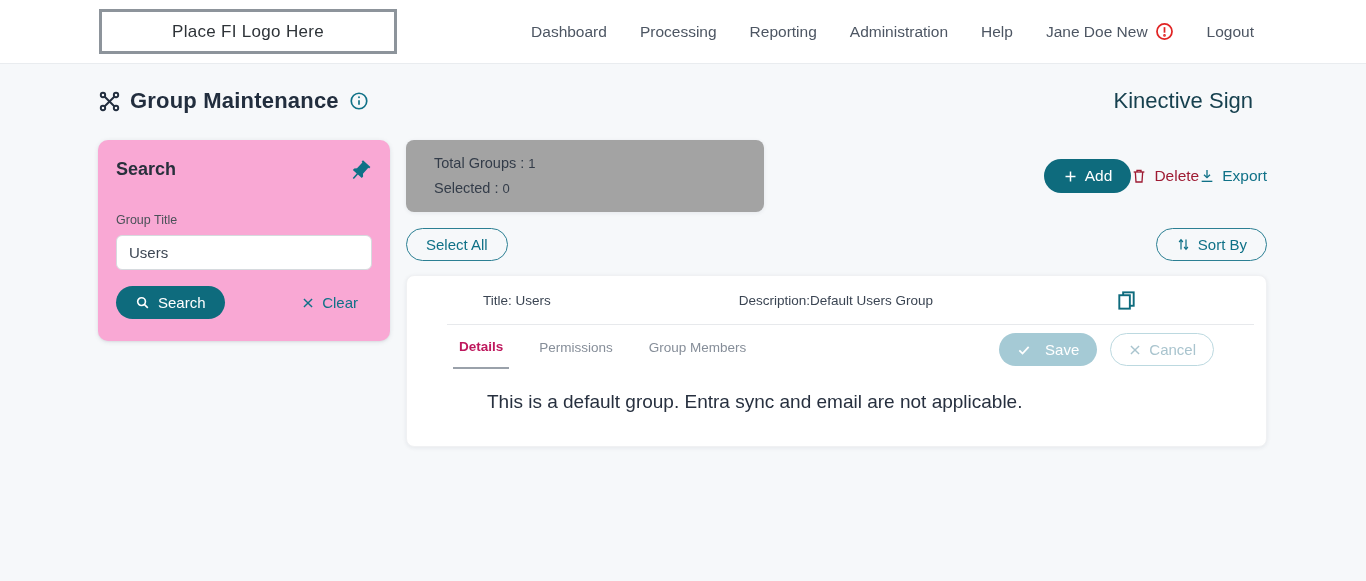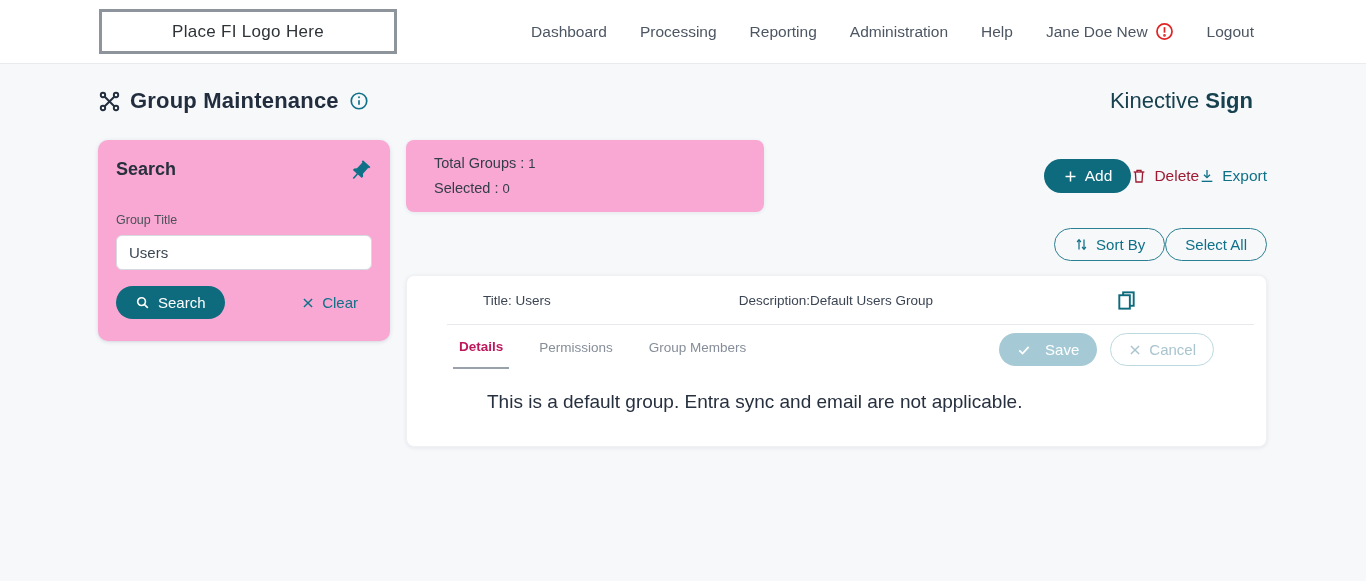--- a/index.html
+++ b/index.html
@@ -27,21 +27,21 @@
     display:flex; align-items:center; gap:7px; white-space:nowrap;
   }
   
   .title-row {
     display:flex; align-items:center; padding:24px 113px 0 98px;
   }
   .title-row .tools { width:23px; height:23px; margin-right:9px; }
   .page-title { font-size:22px; font-weight:700; color:#222e3e; letter-spacing:.2px; }
   .info-ic { width:20px; height:20px; margin-left:10px; cursor:pointer; }
   .brand { margin-left:auto; font-size:22px; color:#17414f; }
-  .brand b { font-weight:700; }
+  .brand b { font-weight:400; }
   
   .content { display:flex; align-items:flex-start; padding:26px 99px 0 98px; gap:16px; }
   
   .search-card {
     width:292px; background:#f9a8d4; border-radius:10px;
     box-shadow:0 1px 5px rgba(30,40,60,.10), 0 1px 2px rgba(30,40,60,.06);
     padding:19px 18px 22px 18px; flex-shrink:0;
   }
   .search-card .hd { display:flex; align-items:flex-start; }
   .search-card .hd h2 { font-size:18px; font-weight:700; color:#28303c; }
@@ -58,21 +58,21 @@
     border-radius:999px; padding:8px 19px;
   }
   .lnk-clear {
     margin-left:auto; margin-right:14px; display:inline-flex; align-items:center; gap:7px;
     color:#0f7187; font-size:15px; cursor:pointer; background:none; border:none; font-family:inherit;
   }
   
   .right-col { flex:1; min-width:0; }
   .row-top { display:flex; align-items:center; }
   .totals-card {
-    width:358px; background:#f9a8d4; border-radius:8px;
+    width:358px; background:#a3a3a3; border-radius:8px;
     box-shadow:0 1px 4px rgba(30,40,60,.08); padding:11px 28px;
     font-size:14.5px; color:#333c49; line-height:25px;
   }
   .totals-card .num { font-size:13px; }
   .top-actions { margin-left:auto; display:flex; align-items:center; }
   .btn-add {
     display:inline-flex; align-items:center; gap:7px; border:none; cursor:pointer;
     background:#0e6b7d; color:#fff; font-size:15.5px; font-family:inherit;
     border-radius:999px; padding:8px 19px;
   }
@@ -242,31 +242,31 @@
             <path d="M12 3v11"></path>
               <path d="M7.5 10L12 14.5 16.5 10"></path>
               <path d="M4 20h16"></path>
           </svg>
           <span>Export</span>
         </button>
       </div>
     </div>
 
     <div class="row-pills">
+      <button class="pill-outline">
+        <span>Select All</span>
+      </button>
       <button class="pill-outline pill-sort">
         <svg class="ic" width="15" height="15" viewBox="0 0 24 24" fill="none" stroke="#0f7187" stroke-width="2">
           <path d="M8 20V5"></path>
             <path d="M5 8l3-3.5L11 8"></path>
           <path d="M16 4v15"></path>
             <path d="M13 16l3 3.5 3-3.5"></path>
         </svg>
         <span>Sort By</span>
-      </button>
-      <button class="pill-outline">
-        <span>Select All</span>
       </button>
     </div>
 
     <div class="group-card">
       <div class="g-head">
         <span class="g-title">
           <span>Title:</span>
           <span>Users</span>
         </span>
         <span class="g-desc">

